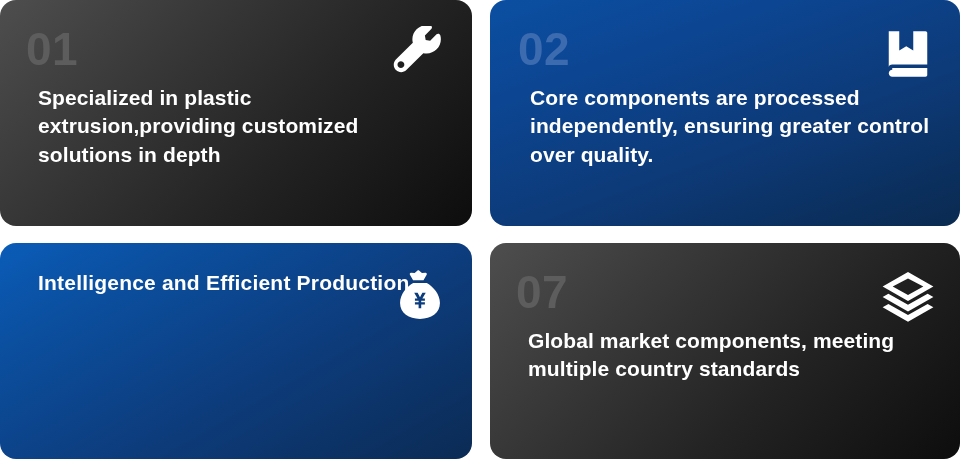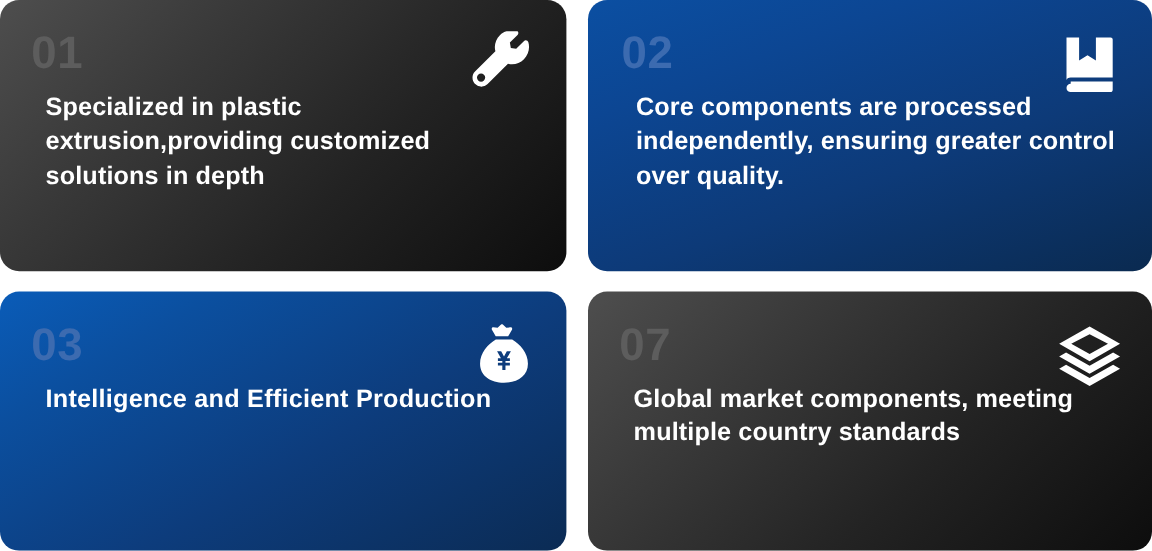--- a/index.html
+++ b/index.html
@@ -43,21 +43,21 @@
     background: linear-gradient(150deg, #0a5cb8 0%, #0b4f9f 22%, #0d3c7c 58%, #0b2b54 100%);
   }
 
   
   .card.blue.c2 {
     background: linear-gradient(160deg, #0b4fa2 0%, #0c4693 25%, #0d3a78 60%, #0a2a50 100%);
     padding-left: 20px;
   }
 
   .card-number {
-    font-size: 38px;
+    font-size: 46px;
     font-weight: 700;
     line-height: 1;
     letter-spacing: 0.5px;
     margin: 0 0 12px 8px;
     user-select: none;
   }
   .card.dark .card-number { color: #5d5d5d; }
   .card.blue .card-number { color: #3c6bb0; }
 
   .card-text {
@@ -107,21 +107,20 @@
     <span class="card-icon">
       <svg viewBox="0 0 64 64" aria-hidden="true">
         <path d="M10 6h12v22l8-5 8 5V6h14c1.1 0 2 .9 2 2v36H14c-2.2 0-4 1.2-4 3V6z"></path>
         <path d="M14 48h40v8c0 1.1-.9 2-2 2H14c-2.2 0-4-1.8-4-4s1.8-4 4-4z"></path>
         <rect x="16" y="50.5" width="34" height="3.2"></rect>
       </svg>
     </span>
   </div>
 
   <div class="card blue c3">
-    <div class="card-number">03</div>
     <div class="card-text">Intelligence and Efficient Production</div>
     <span class="card-icon">
       <svg viewBox="0 0 64 64" aria-hidden="true">
         <path d="M20.5 6.5c-.6-1 .1-2.3 1.3-2.2l4.1.4 3.3-3c.5-.4 1.2-.4 1.7 0l3.3 3 4.1-.4c1.2-.1 1.9 1.2 1.3 2.2l-3.6 6.3H24.1l-3.6-6.3z"></path>
         <path d="M24.2 16c-7.4 4.3-15 12.8-15 22.9C9.2 50.6 19.4 57 32 57s22.8-6.4 22.8-18.1c0-10.1-7.6-18.6-15-22.9H24.2z"></path>
         <g fill="#0d3c7c">
           <path d="M25.4 27.2h3.9l2.7 5 2.7-5h3.9l-3.9 6.6h2.9v2.5h-4.2v1.8h4.2v2.5h-4.2v4.3h-3v-4.3h-4.2v-2.5h4.2v-1.8h-4.2v-2.5h2.9l-3.7-6.6z"></path>
         </g>
       </svg>
     </span>

